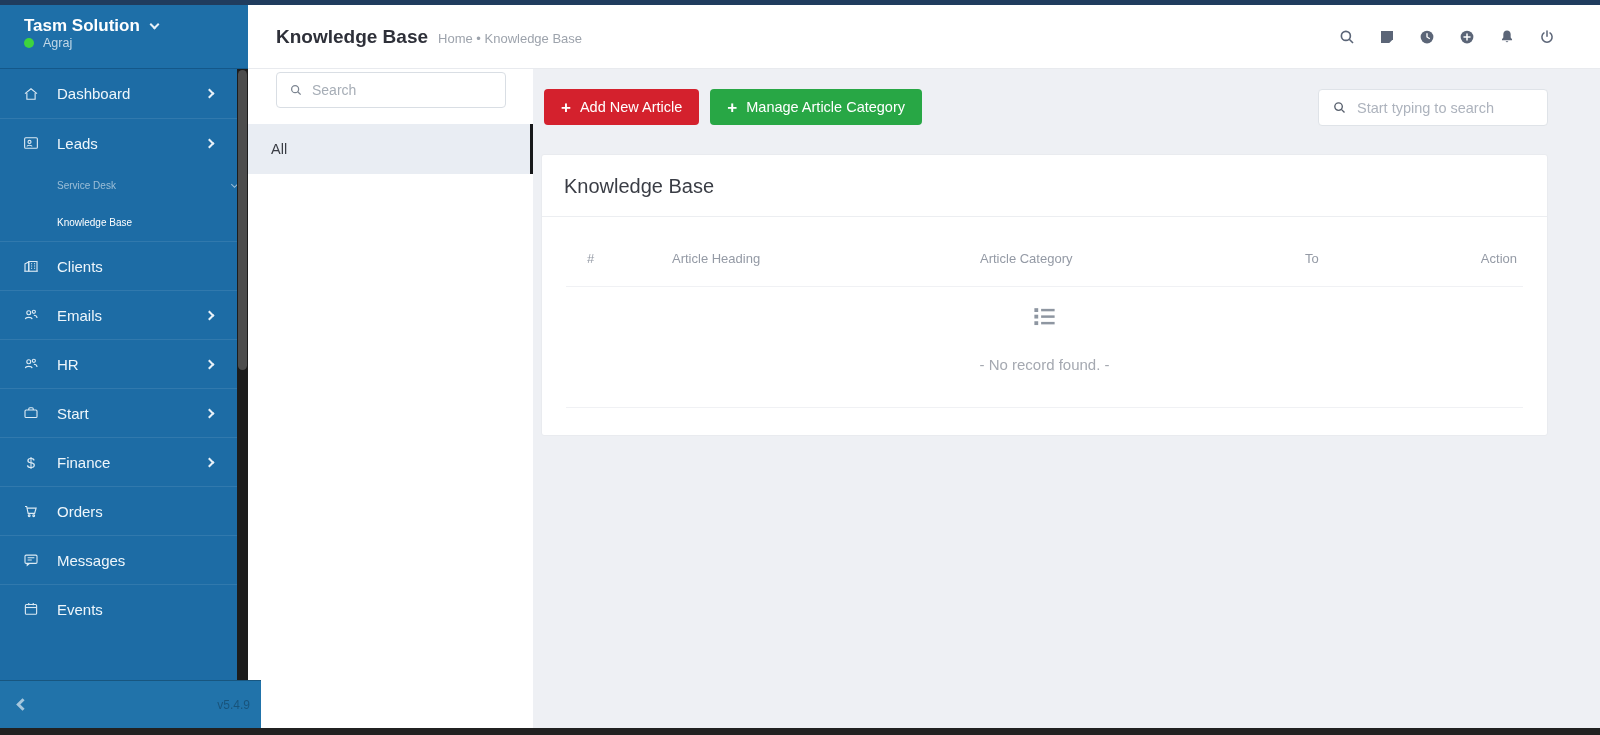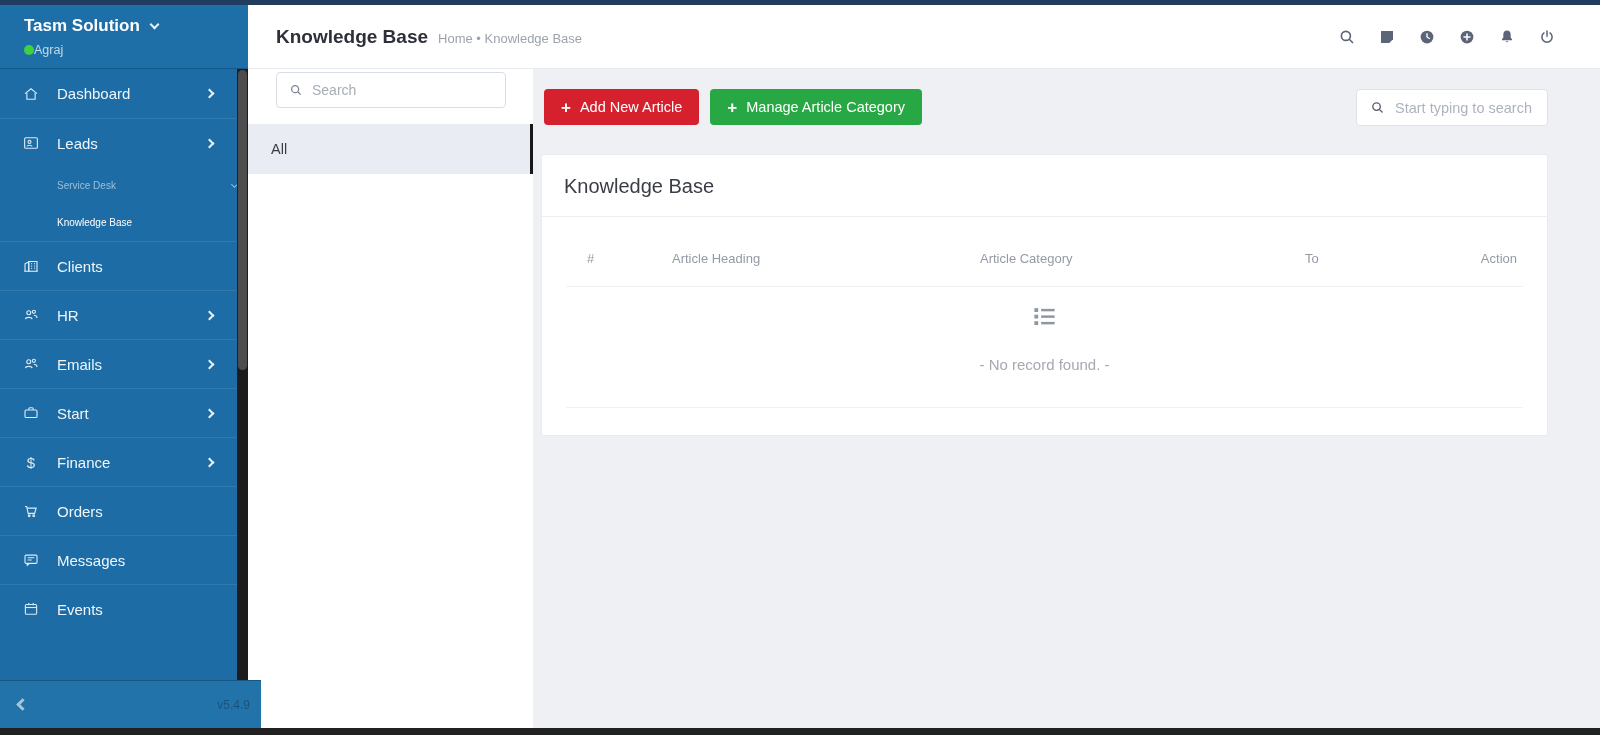--- a/index.html
+++ b/index.html
@@ -12,21 +12,21 @@
   .top-strip { position:absolute; left:0; top:0; width:100%; height:5px; background:#203c5e; z-index:20; }
   .bottom-strip { position:absolute; left:0; bottom:0; width:100%; height:7px; background:#212121; z-index:20; }
 
   
   .sidebar { position:absolute; left:0; top:5px; width:248px; height:723px; background:#1d6ca5; z-index:5; }
   .side-header { height:64px; padding:11px 0 0 24px; background:#1e6fa8; border-bottom:1px solid #14588a; position:relative; z-index:2; }
   .brand-row { display:flex; align-items:center; gap:11px; color:#fff; font-size:17px; font-weight:bold; cursor:pointer; }
   .chev { width:7px; height:7px; border-top:2px solid #e8f1f8; border-right:2px solid #e8f1f8; display:inline-block; flex:none; }
   .chev-r { transform:rotate(45deg); }
   .chev-d { transform:rotate(135deg); margin-top:-4px; }
-  .user-row { margin-top:7px; display:flex; align-items:center; }
+  .user-row { display:flex; align-items:center; gap:9px; }
   .status-dot { width:10px; height:10px; border-radius:50%; background:#3ed33e; }
   .user-name { color:rgba(255,255,255,.72); font-size:12.5px; }
 
   .side-scrollbar { position:absolute; right:0; top:64px; bottom:0; width:11px; background:#1c1c1c; z-index:1; }
   .side-thumb { position:absolute; top:1px; left:1px; width:9px; height:300px; background:#4d4d4d; border-radius:5px; }
 
   .side-nav { position:absolute; top:64px; left:0; width:237px; }
   .nav-item { height:49px; display:flex; align-items:center; padding:0 24px 0 22px; border-top:1px solid rgba(255,255,255,.09); color:#eef6fb; font-size:15px; cursor:pointer; }
   .nav-item:first-child { border-top:none; }
   .nav-ic { width:18px; height:18px; margin-right:17px; color:#dceaf4; flex:none; display:flex; align-items:center; justify-content:center; font-size:15px; }
@@ -59,21 +59,21 @@
   .cat-scrollbar { position:absolute; right:0; top:0; width:3px; height:100%; background:#17181a; }
 
   
   .main { position:absolute; left:533px; top:69px; right:0; bottom:7px; }
   .btn-row { position:absolute; top:20px; left:11px; display:flex; gap:11px; }
   .btn { height:36px; border:none; border-radius:4px; color:#fff; font-size:14.5px; padding:0 17px; display:flex; align-items:center; gap:9px; font-family:inherit; cursor:pointer; }
   .btn-red { background:#d4212d; }
   .btn-green { background:#28a745; }
   .btn-plus { font-size:17px; font-weight:bold; line-height:1; }
 
-  .search-right { position:absolute; top:20px; right:52px; width:192px; height:37px; background:#fff; border:1px solid #dfe3e8; border-radius:4px; display:flex; align-items:center; padding:0 10px 0 13px; gap:10px; }
+  .search-right { position:absolute; top:20px; right:52px; width:230px; height:37px; background:#fff; border:1px solid #dfe3e8; border-radius:4px; display:flex; align-items:center; padding:0 10px 0 13px; gap:10px; }
   .search-right svg { width:15px; height:15px; color:#59616e; flex:none; }
   .search-right input { border:none; outline:none; flex:1; font-size:14.5px; color:#444; font-family:inherit; min-width:0; background:transparent; }
   .search-right input::placeholder { color:#adb3bd; }
 
   .card { position:absolute; top:85px; left:8px; right:52px; height:282px; background:#fff; border:1px solid #e9ebef; border-radius:3px; }
   .card-title { padding:20px 22px 18px; font-size:20px; color:#3a3d45; }
   .card-hr { border-top:1px solid #eceef1; }
   .thead { display:grid; grid-template-columns:85px 308px 325px 1fr 60px; padding:34px 30px 20px 45px; font-size:13px; color:#949aa5; }
   .th-action { text-align:right; }
   .inner-hr { margin:0 24px; border-top:1px solid #f0f1f4; }
@@ -144,33 +144,33 @@
     </div>
     <div class="nav-item">
       <span class="nav-ic">
           <svg viewBox="0 0 24 24" fill="none" stroke="currentColor" stroke-width="1.5">
             <circle cx="9" cy="9" r="2.6"></circle>
             <path d="M4.5 17.5c.6-3.2 8.4-3.2 9 0"></path>
             <circle cx="15.8" cy="7.8" r="2.1"></circle>
             <path d="M15.8 12.3c2.6 0 4 1.6 4.3 3.7"></path>
           </svg>
         </span>
-      <span>HR</span>
+      <span>Emails</span>
       <span class="chev chev-r"></span>
     </div>
     <div class="nav-item">
       <span class="nav-ic">
           <svg viewBox="0 0 24 24" fill="none" stroke="currentColor" stroke-width="1.5">
             <circle cx="9" cy="9" r="2.6"></circle>
             <path d="M4.5 17.5c.6-3.2 8.4-3.2 9 0"></path>
             <circle cx="15.8" cy="7.8" r="2.1"></circle>
             <path d="M15.8 12.3c2.6 0 4 1.6 4.3 3.7"></path>
           </svg>
         </span>
-      <span>Emails</span>
+      <span>HR</span>
       <span class="chev chev-r"></span>
     </div>
     <div class="nav-item">
       <span class="nav-ic">
           <svg viewBox="0 0 24 24" fill="none" stroke="currentColor" stroke-width="1.5">
             <rect x="4" y="8" width="16" height="10" rx="1.5"></rect>
             <path d="M9 8V6.5A1.5 1.5 0 0 1 10.5 5h3A1.5 1.5 0 0 1 15 6.5V8"></path>
           </svg>
         </span>
       <span>Start</span>

